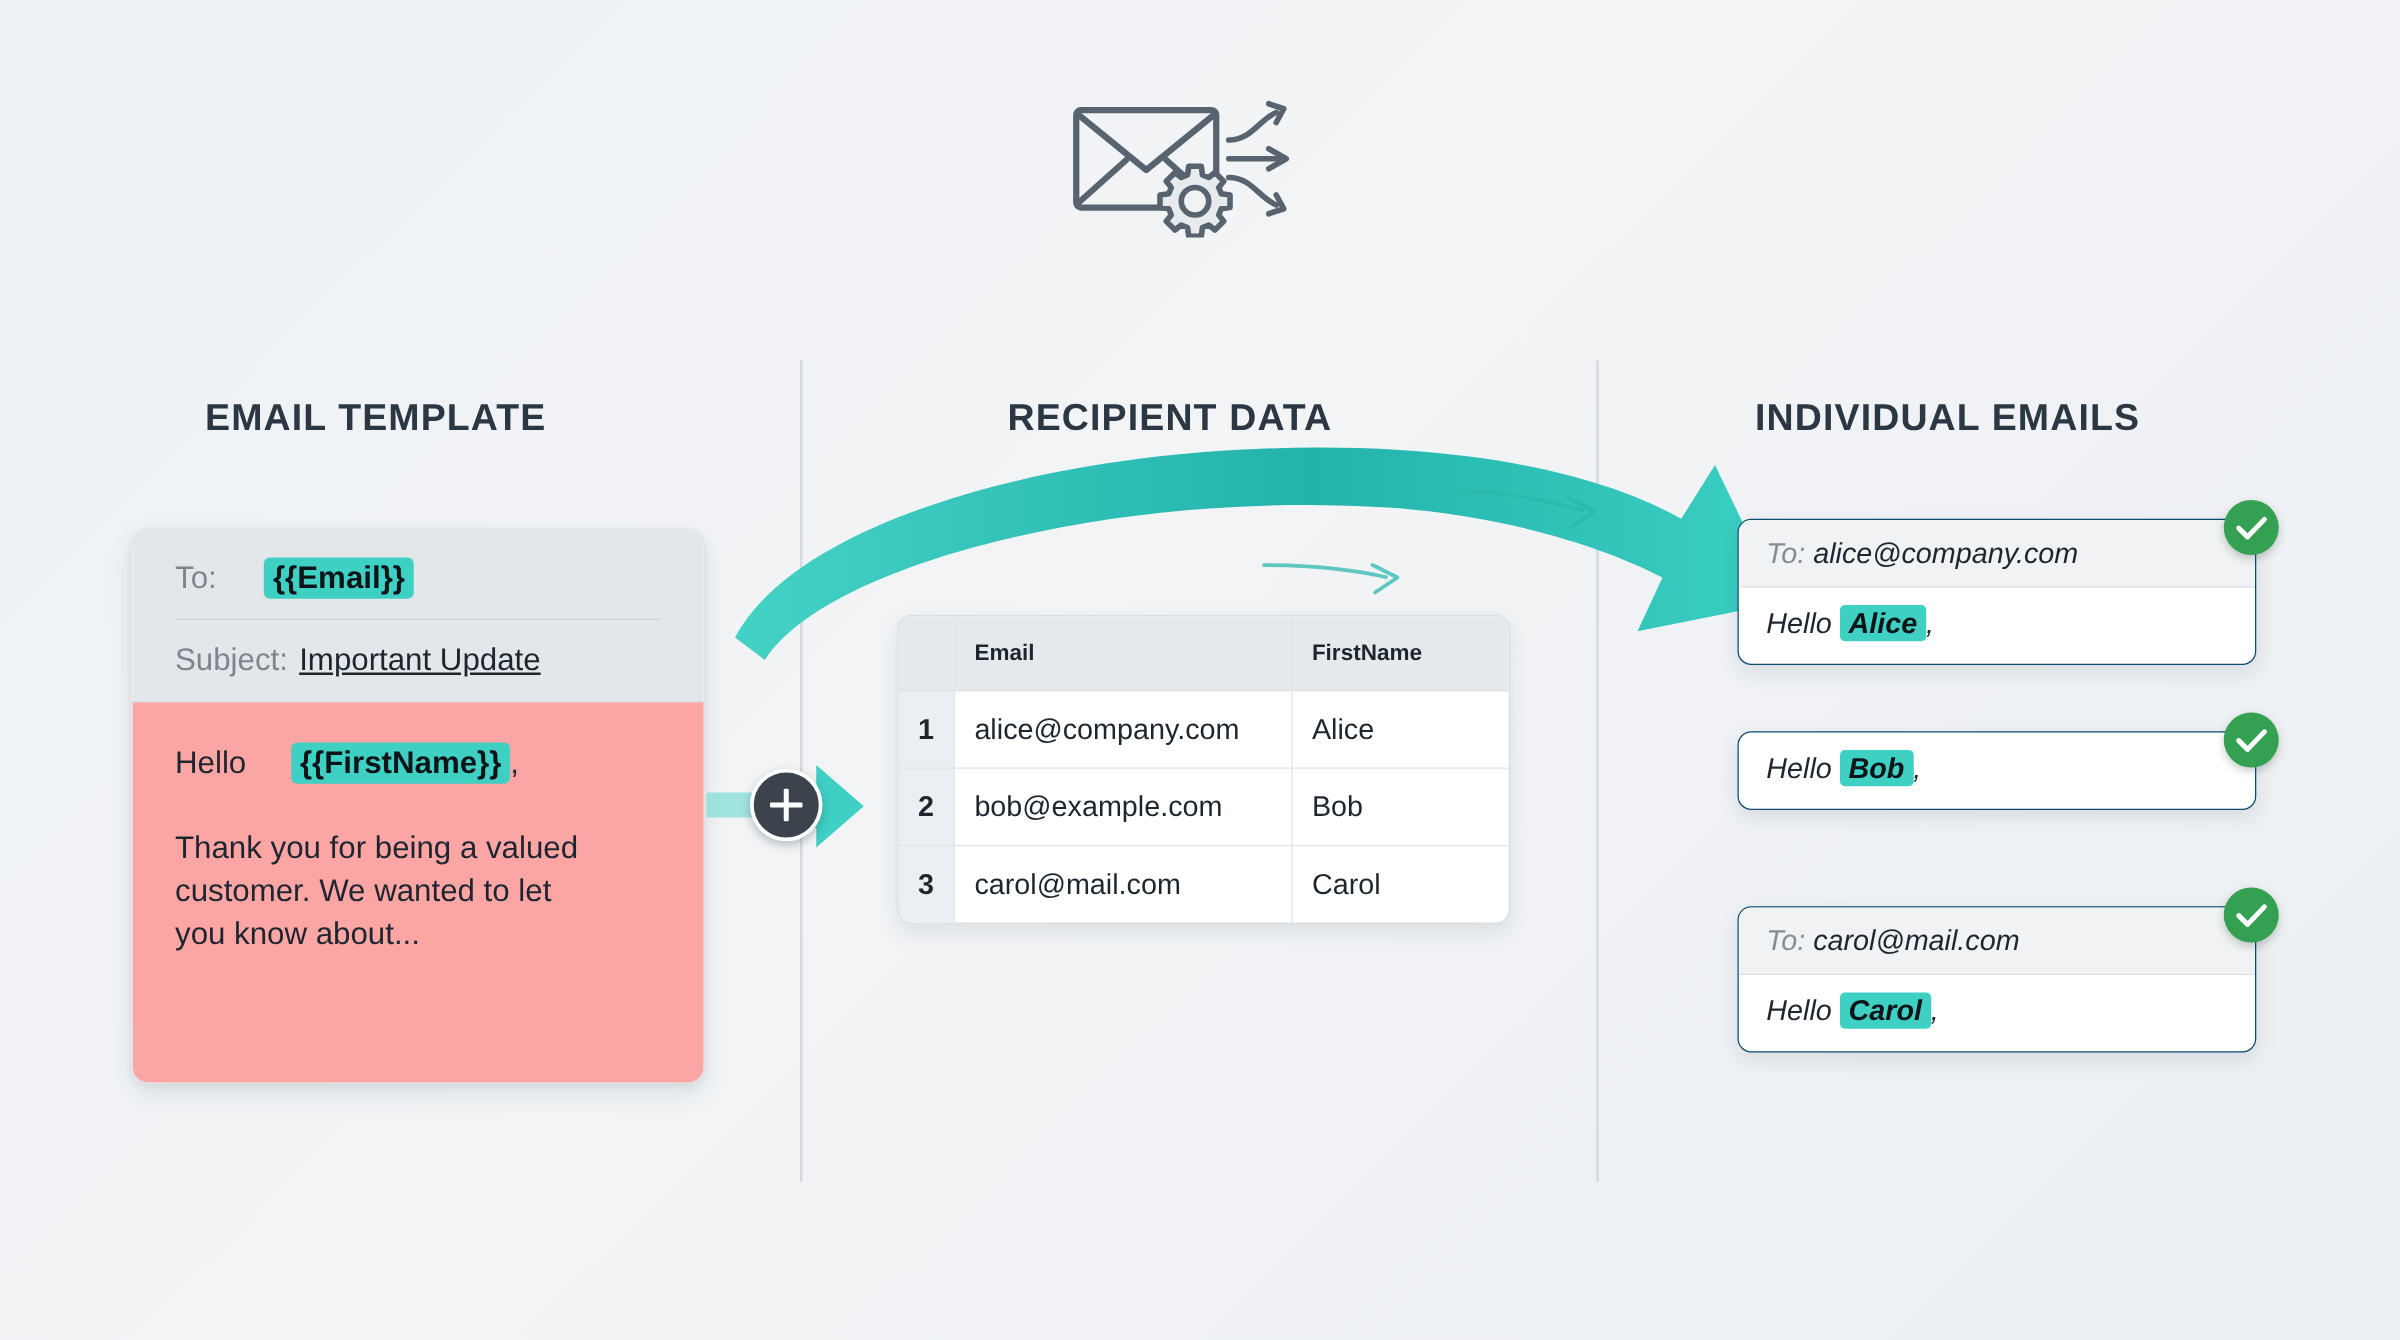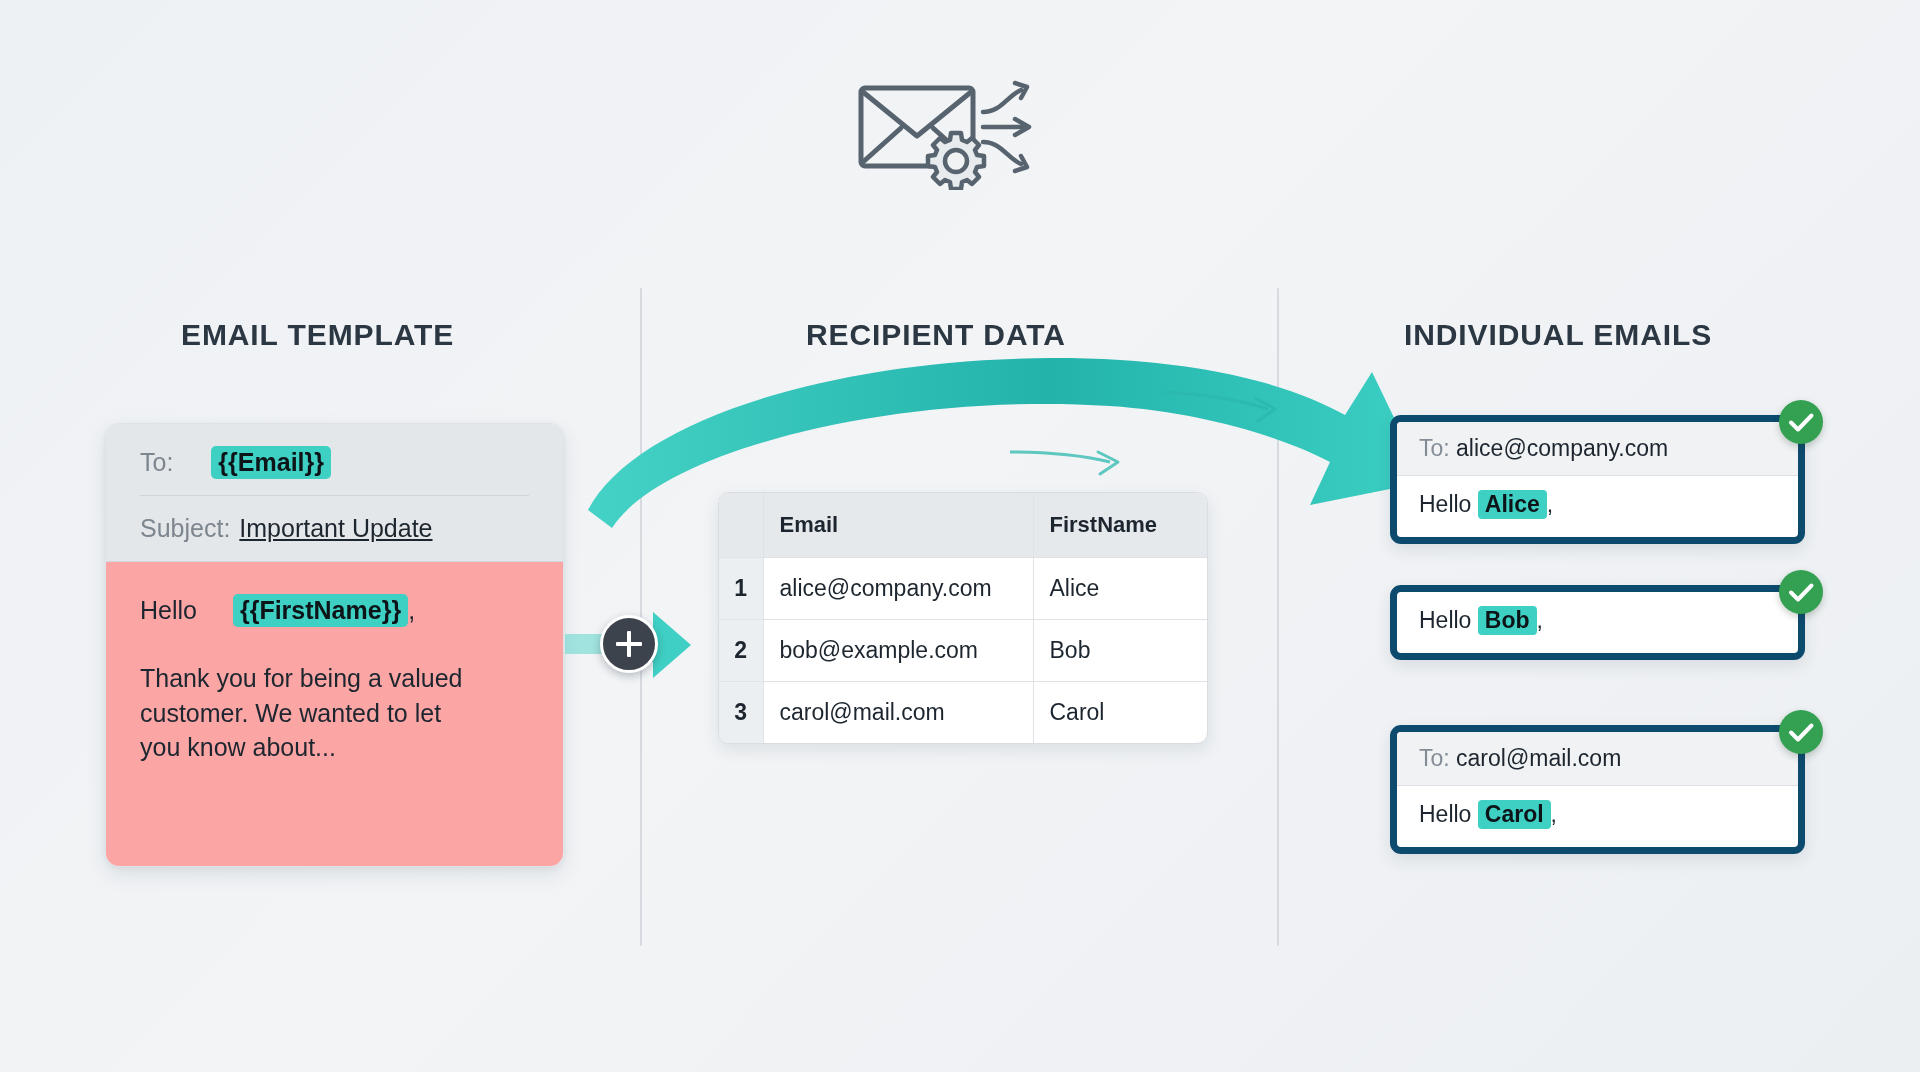--- a/index.html
+++ b/index.html
@@ -47,21 +47,21 @@
 
   
   .col-heading {
     position: absolute;
     font-size: 30px;
     font-weight: bold;
     letter-spacing: 0.9px;
     color: #2b3742;
     white-space: nowrap;
   }
-  .heading-template  { left: 181px;  top: 318px; }
+  .heading-template  { left: 164px;  top: 318px; }
   .heading-data      { left: 806px;  top: 318px; }
   .heading-emails    { left: 1404px; top: 318px; }
 
   
   .template-card {
     position: absolute;
     left: 105px;
     top: 423px;
     width: 459px;
     height: 444px;
@@ -163,21 +163,21 @@
     font-size: 23px;
     padding: 17px 16px;
     border-bottom: 1px solid #dfe3e6;
     border-right: 1px solid #dfe3e6;
     color: #1d262f;
     white-space: nowrap;
   }
   .data-table th {
     background: #e6e9ec;
     font-weight: bold;
-    font-size: 22px;
+    font-size: 18px;
     color: #1d262f;
     padding: 19px 16px;
   }
   .data-table tr:last-child td { border-bottom: none; }
   .data-table td:last-child, .data-table th:last-child { border-right: none; }
   .rownum {
     background: #eceff1;
     color: #78828c;
     font-weight: bold;
     text-align: center !important;
@@ -187,23 +187,24 @@
   }
   .col-email { width: 270px; }
 
   
   .email-card {
     position: absolute;
     left: 1390px;
     width: 415px;
     border-radius: 11px;
     background: #ffffff;
-    border: 7px solid #0c4a6e;
+    border: 1px solid #0c4a6e;
     box-shadow: 0 6px 16px rgba(40,55,70,0.11);
     overflow: hidden;
+    font-style: italic;
   }
   .email-card.c1 { top: 415px; }
   .email-card.c2 { top: 585px; }
   .email-card.c3 { top: 725px; }
 
   .email-to {
     background: #f0f2f4;
     border-bottom: 1px solid #dde1e5;
     padding: 13px 22px;
     font-size: 23px;

